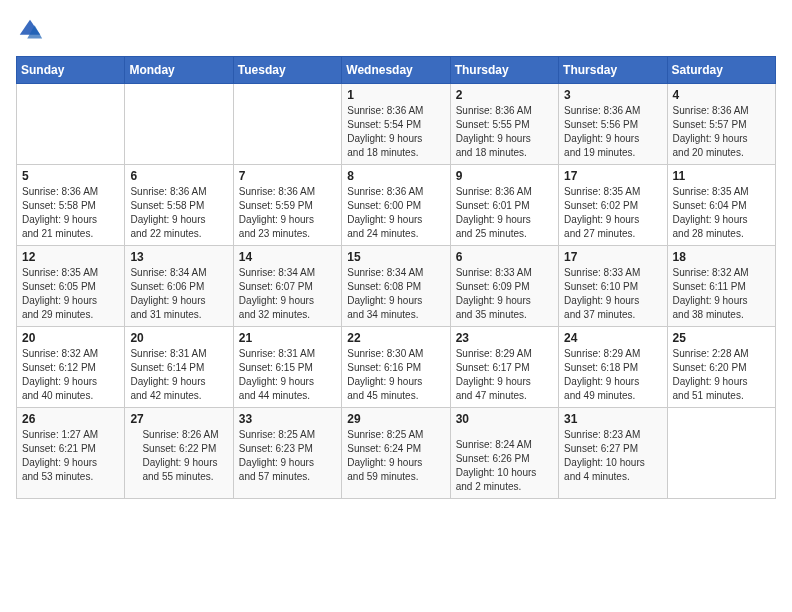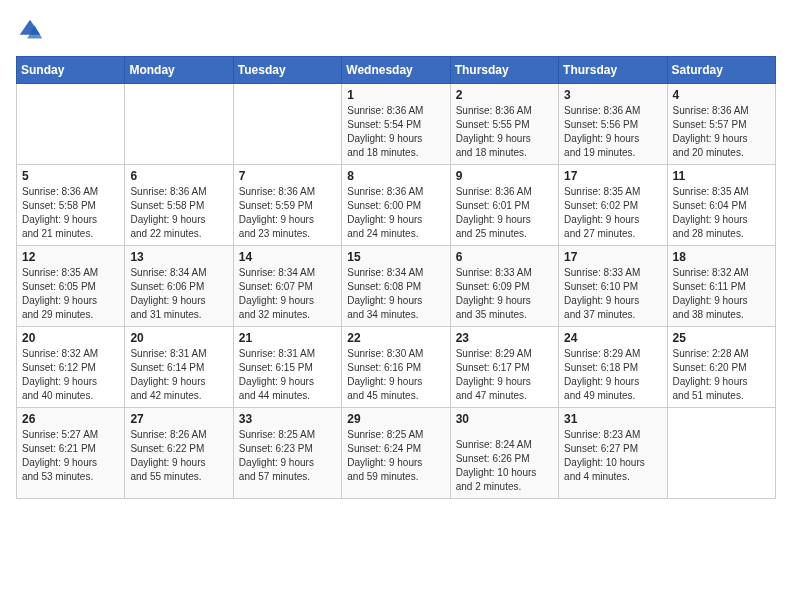--- a/index.html
+++ b/index.html
@@ -303,28 +303,28 @@
           <span class="day-num">25</span>
           <div class="day-info" style="white-space: pre-line;">Sunrise: 2:28 AM
 Sunset: 6:20 PM
 Daylight: 9 hours
 and 51 minutes.</div>
         </td>
       </tr>
       <tr>
         <td>
           <span class="day-num">26</span>
-          <div class="day-info" style="white-space: pre-line;">Sunrise: 5:27 AM
+          <div class="day-info" style="white-space: pre-line;">Sunrise: 1:27 AM
 Sunset: 6:21 PM
 Daylight: 9 hours
 and 53 minutes.</div>
         </td>
         <td>
           <span class="day-num">27</span>
-          <div class="day-info" style="white-space: pre-line;">Sunrise: 8:26 AM
+          <div class="day-info" style="white-space: pre-line; margin-left: 12px;">Sunrise: 8:26 AM
 Sunset: 6:22 PM
 Daylight: 9 hours
 and 55 minutes.</div>
         </td>
         <td>
           <span class="day-num">33</span>
           <div class="day-info" style="white-space: pre-line;">Sunrise: 8:25 AM
 Sunset: 6:23 PM
 Daylight: 9 hours
 and 57 minutes.</div>

